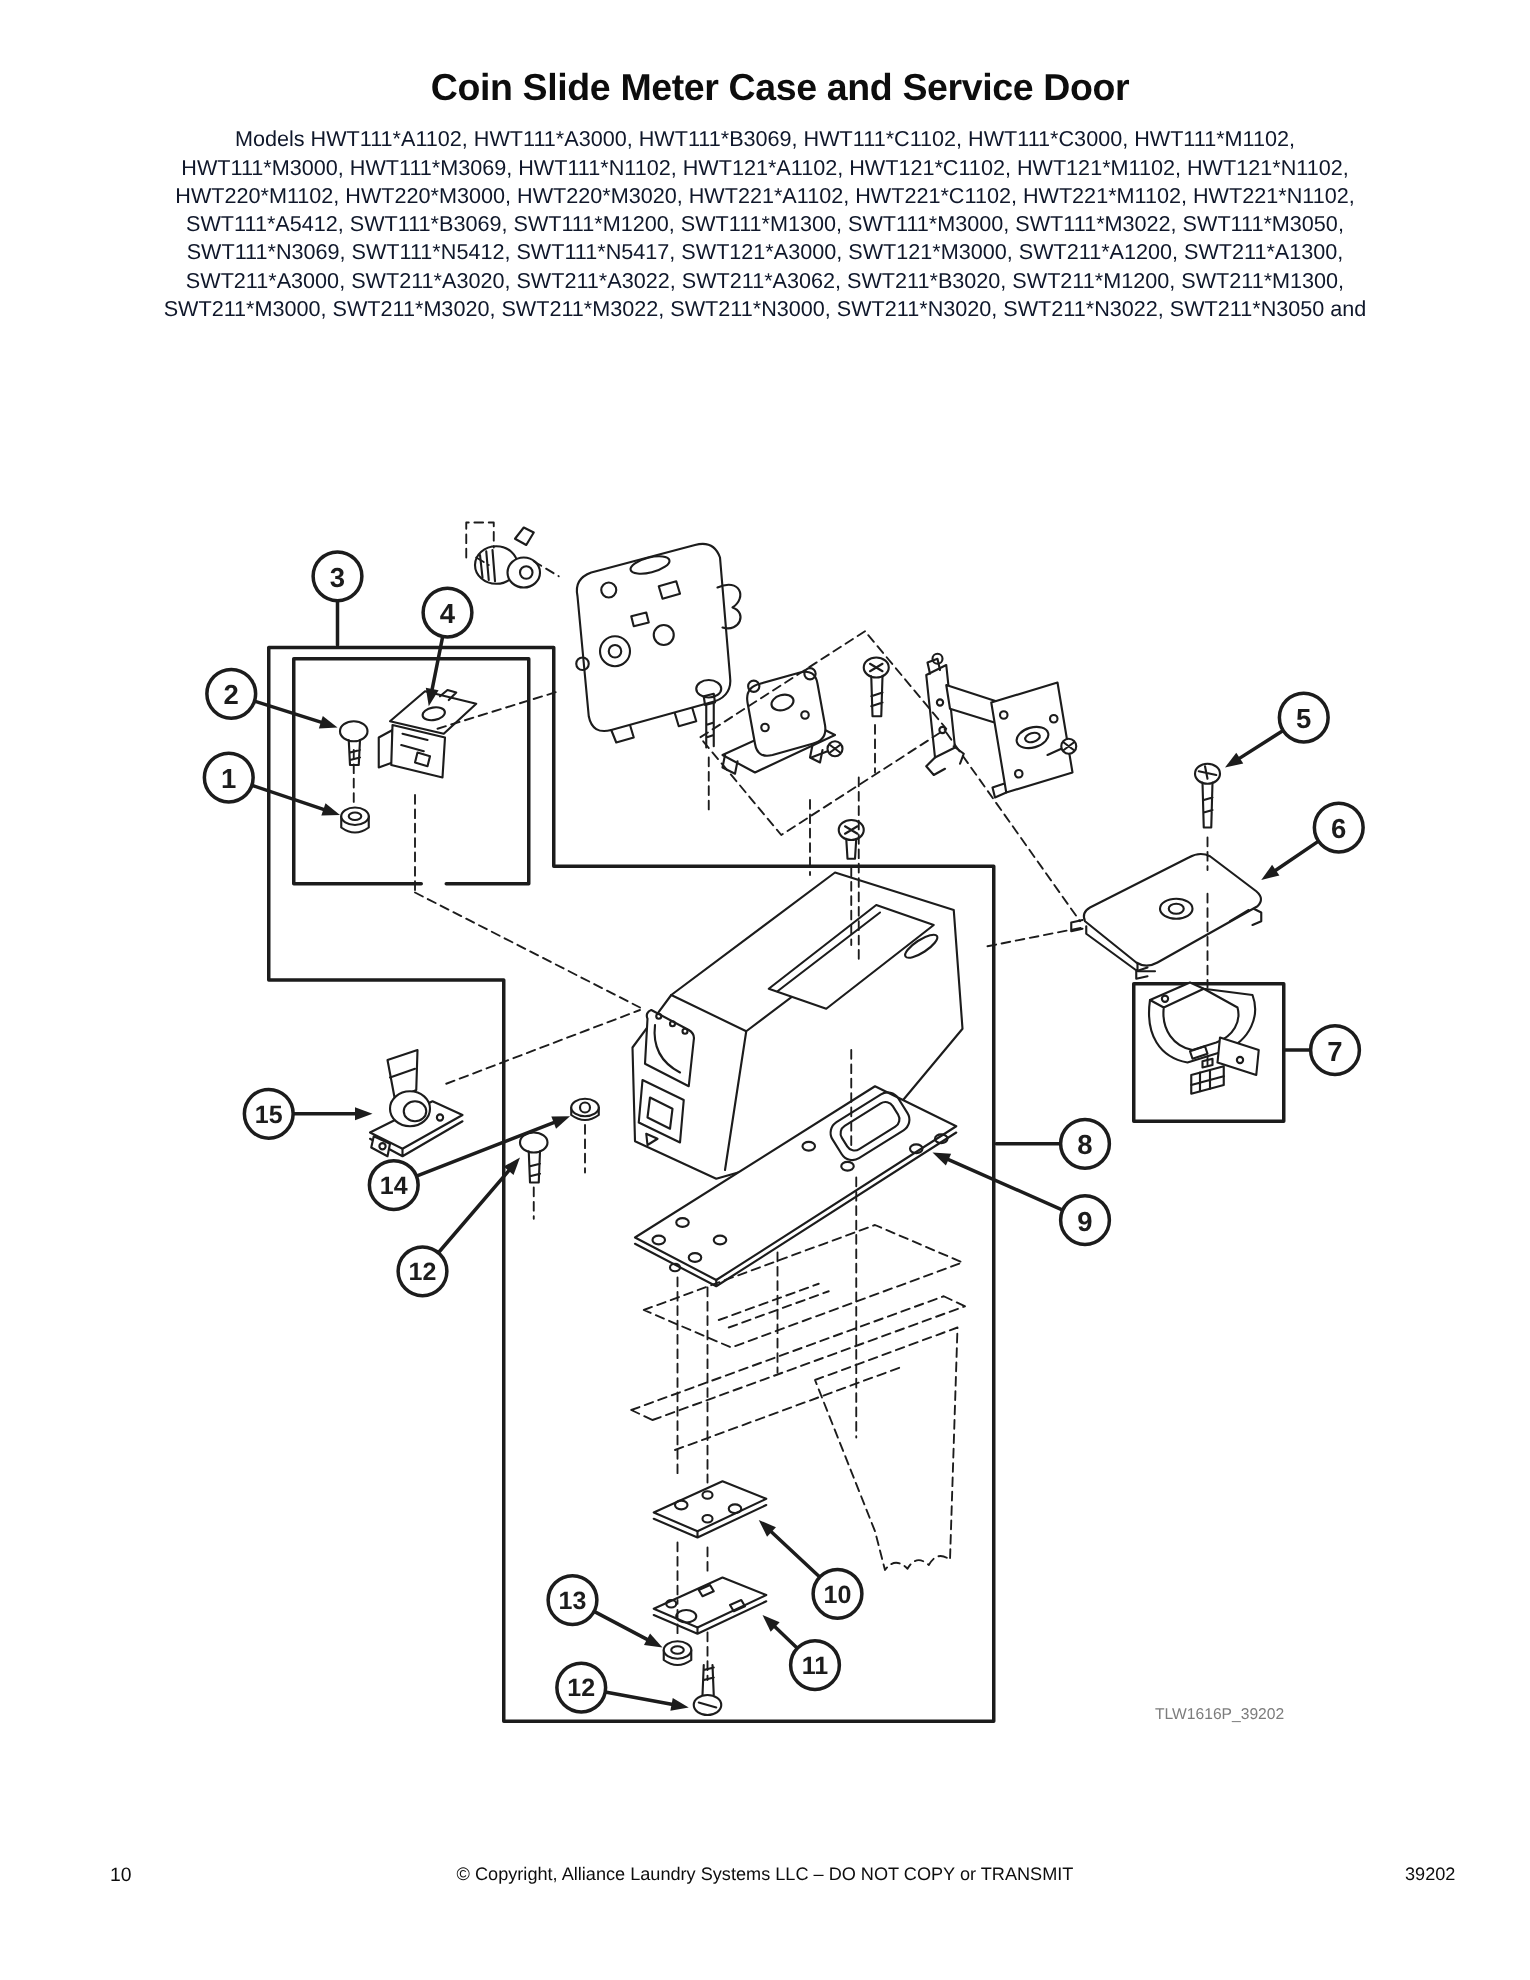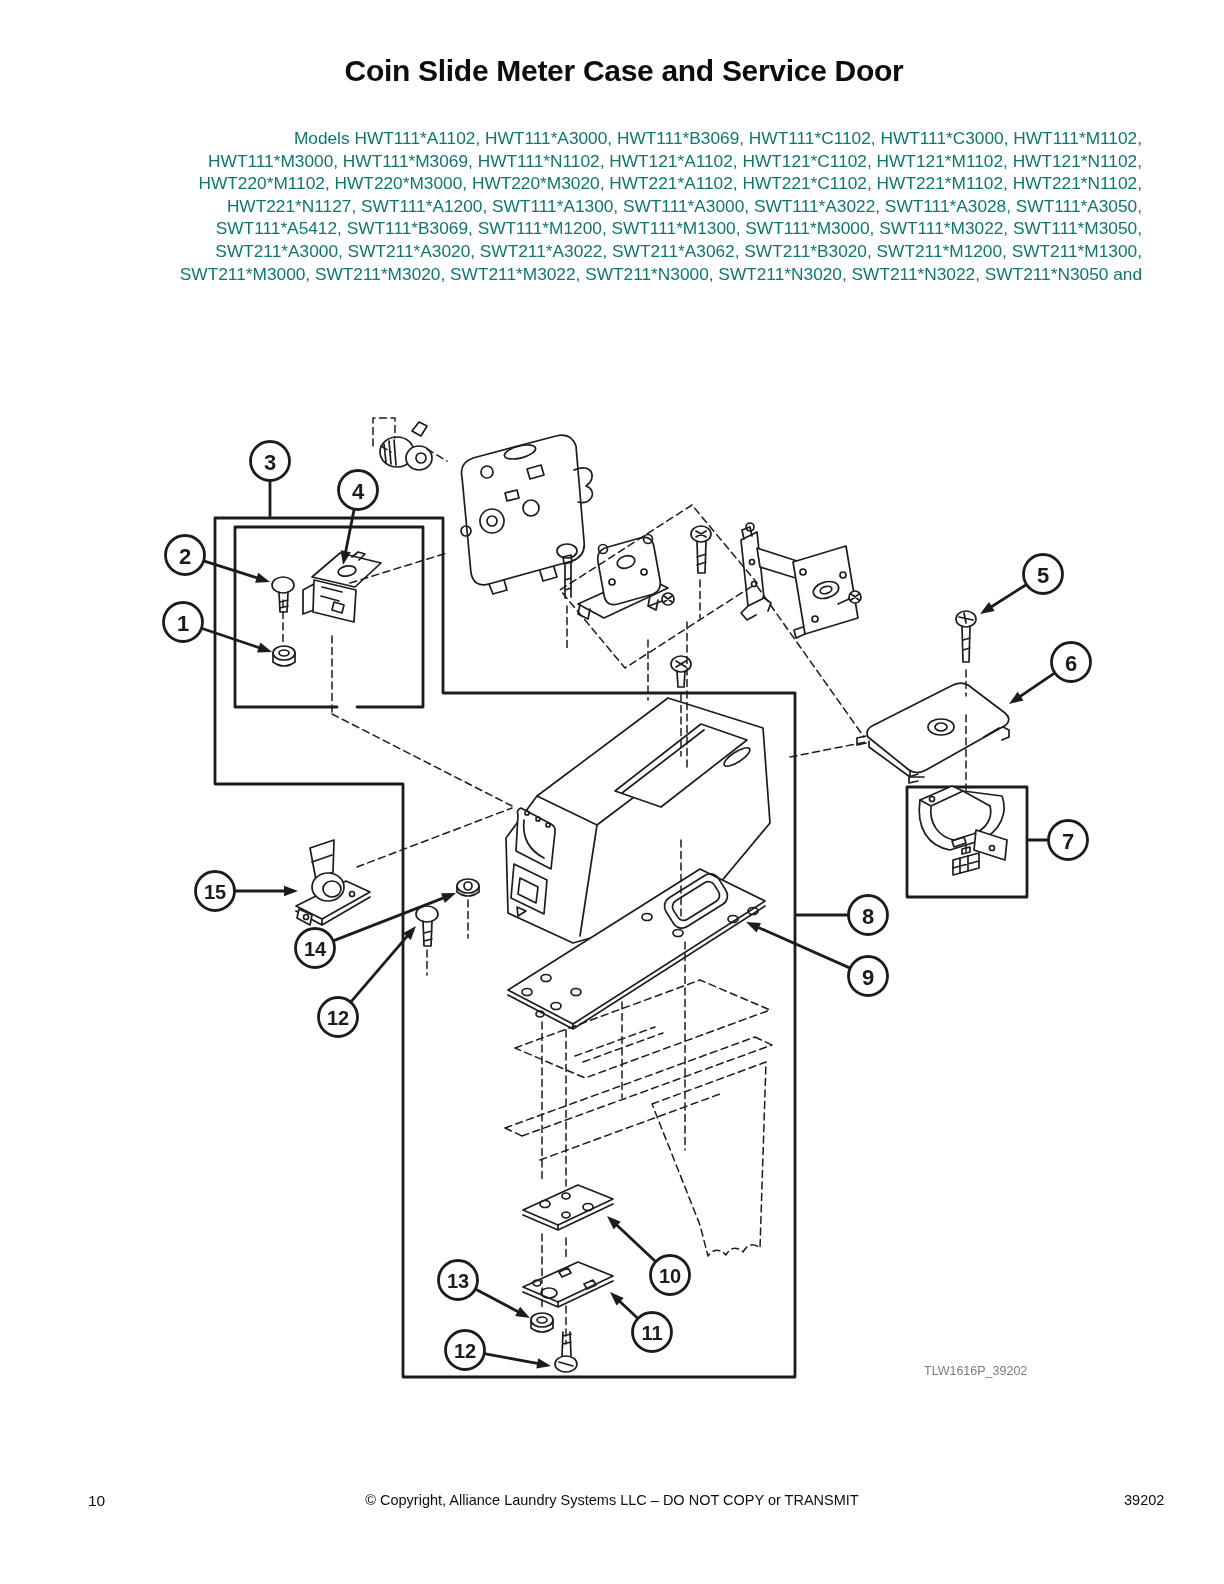--- a/index.html
+++ b/index.html
@@ -1,38 +1,38 @@
 <!DOCTYPE html>
 <html><head>
 <meta charset="utf-8">
 <style>
   html,body{margin:0;padding:0;background:#fff;}
   body{width:1224px;height:1584px;position:relative;font-family:"Liberation Sans",sans-serif;color:#111;}
   .page-title{position:absolute;top:54px;left:0;width:100%;text-align:center;
     font-size:30px;font-weight:bold;letter-spacing:-0.3px;color:#0d0d0d;margin-left:12px;}
   .model-list{position:absolute;top:100px;left:50%;transform:translateX(-50%);
-    width:1060px;text-align:right;font-size:17.3px;line-height:22.6px;color:#0f766e;margin-top:27px;}
+    width:1060px;text-align:center;font-size:17.3px;line-height:22.6px;color:#0f172a;}
   .model-list div{white-space:nowrap;}
   .diagram-svg{position:absolute;left:0;top:0;}
   .figure-code{position:absolute;left:924px;top:1364px;font-size:12.5px;color:#7c7c7c;text-align:center;}
   .footer{position:absolute;left:0;top:1492px;width:100%;font-size:14.5px;color:#0d0d0d;}
   .footer .pageno{position:absolute;left:88px;top:0;font-size:15.5px;}
   .footer .copy{display:block;width:100%;text-align:center;}
   .footer .docno{position:absolute;left:1124px;top:0;text-align:right;}
 </style>
 </head>
 <body>
 
 <div class="page-title">Coin Slide Meter Case and Service Door</div>
 <div class="model-list" id="model-list">
     <div>Models HWT111*A1102, HWT111*A3000, HWT111*B3069, HWT111*C1102, HWT111*C3000, HWT111*M1102,</div>
     <div>HWT111*M3000, HWT111*M3069, HWT111*N1102, HWT121*A1102, HWT121*C1102, HWT121*M1102, HWT121*N1102,</div>
     <div>HWT220*M1102, HWT220*M3000, HWT220*M3020, HWT221*A1102, HWT221*C1102, HWT221*M1102, HWT221*N1102,</div>
-    <div>HWT221*N1127, SWT111*A1200, SWT111*A1300, SWT111*A3000, SWT111*A3022, SWT111*A3028, SWT111*A3050,</div>
     <div>SWT111*A5412, SWT111*B3069, SWT111*M1200, SWT111*M1300, SWT111*M3000, SWT111*M3022, SWT111*M3050,</div>
+    <div>SWT111*N3069, SWT111*N5412, SWT111*N5417, SWT121*A3000, SWT121*M3000, SWT211*A1200, SWT211*A1300,</div>
     <div>SWT211*A3000, SWT211*A3020, SWT211*A3022, SWT211*A3062, SWT211*B3020, SWT211*M1200, SWT211*M1300,</div>
     <div>SWT211*M3000, SWT211*M3020, SWT211*M3022, SWT211*N3000, SWT211*N3020, SWT211*N3022, SWT211*N3050 and</div>
   </div>
 
 <svg class="diagram-svg" width="1224" height="1584" viewBox="0 0 1224 1584">
   <g stroke="#1c1c1c" fill="none" stroke-linecap="round" stroke-linejoin="round">
 
     <g stroke-width="2.8">
       <path d="M215,518 H443 V693 H795 V1377 H403 V784 H215 Z"></path>
       <path d="M337,707 H235 V527 H423 V707 H357"></path>

